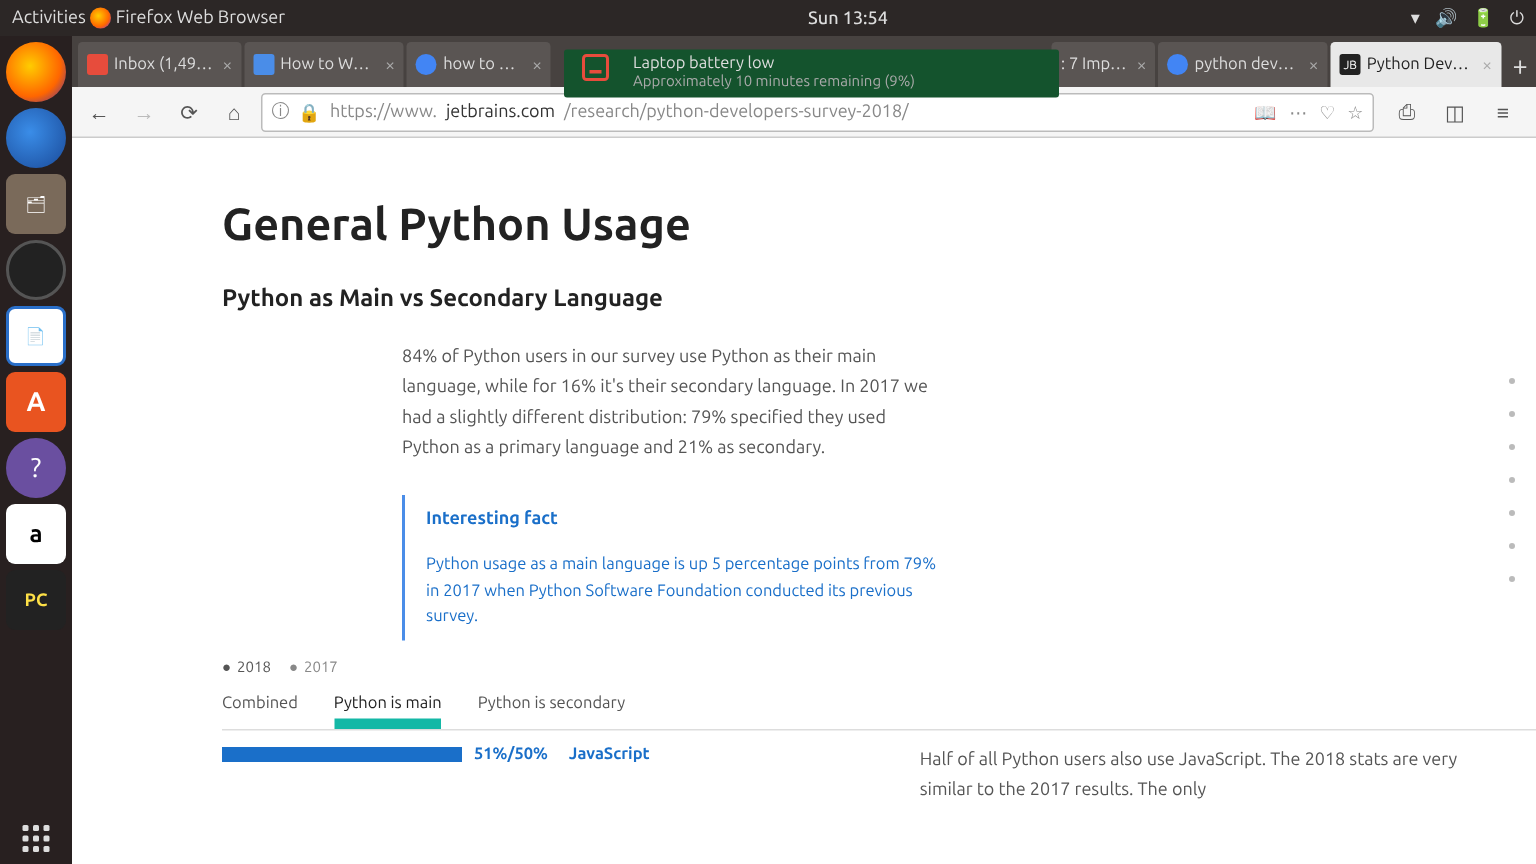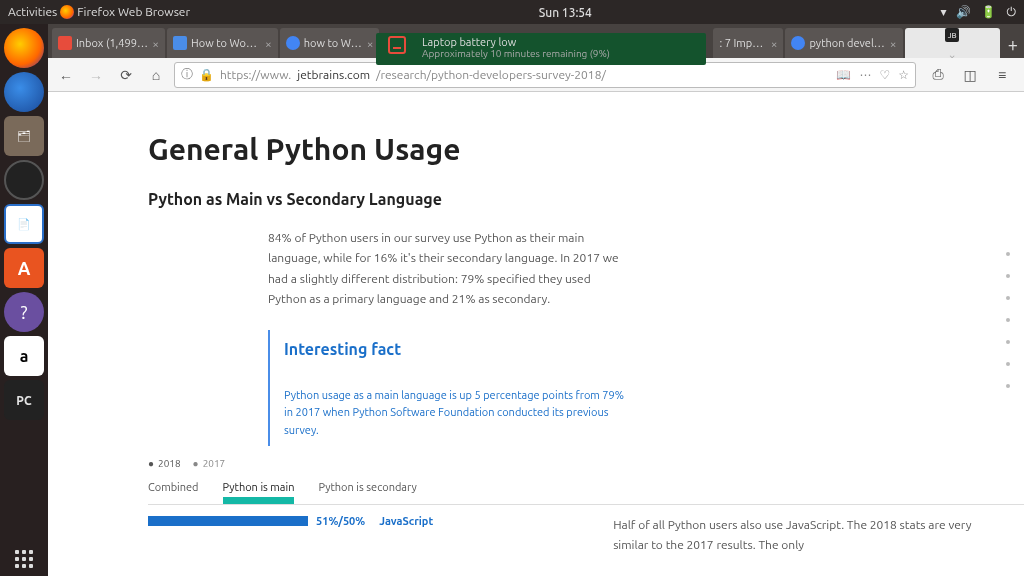--- a/index.html
+++ b/index.html
@@ -16,32 +16,32 @@
 .launcher { position: absolute; left: 0; top: 24px; bottom: 0; width: 48px; background: rgba(40,30,30,0.85); display: flex; flex-direction: column; align-items: center; padding-top: 4px; gap: 4px; }
 .launcher .app { width: 40px; height: 40px; border-radius: 6px; display: flex; align-items: center; justify-content: center; font-size: 11px; color: #fff; }
 .launcher .ff { background: radial-gradient(circle at 40% 40%, #ffcc00, #ff6600 60%, #4a2aaa); border-radius: 50%; }
 .launcher .tb { background: radial-gradient(circle at 40% 40%, #3a8de8, #1a4a99); border-radius: 50%; }
 .launcher .files { background: #7a6a5a; }
 .launcher .obs { background: #222; border-radius: 50%; border: 2px solid #555; }
 .launcher .lo { background: #fff; border: 2px solid #2a6fc9; }
 .launcher .as { background: #e95420; font-weight: bold; font-size: 18px; }
 .launcher .help { background: #6a4fa0; border-radius: 50%; font-size: 18px; }
 .launcher .amz { background: #fff; color: #000; font-weight: bold; font-size: 16px; }
-.launcher .pc { background: #222; color: #e5e5e5; font-size: 12px; font-weight: bold; }
+.launcher .pc { background: #222; color: #fde047; font-size: 12px; font-weight: bold; }
 .launcher .apps { position: absolute; bottom: 8px; display: grid; grid-template-columns: repeat(3,4px); gap: 3px; }
 .launcher .apps span { width: 4px; height: 4px; background: #ddd; border-radius: 1px; }
 
 
 .window { position: absolute; left: 48px; top: 24px; right: 0; bottom: 0; background: #f0f0f0; display: flex; flex-direction: column; }
 
 
 .tabstrip { height: 34px; background: #474240; display: flex; align-items: flex-end; padding-left: 4px; }
 .tab { height: 30px; background: #5a5553; color: #ddd; font-size: 11px; display: flex; align-items: center; padding: 0 6px; margin-right: 2px; border-radius: 3px 3px 0 0; max-width: 118px; overflow: hidden; white-space: nowrap; gap: 4px; }
 .tab.spacer { background: transparent; max-width: none; flex: 0 0 auto; }
-.tab.active { background: #e8e8e8; color: #222; flex-direction: column; }
+.tab.active { background: #e8e8e8; color: #222; }
 .tab .favicon { width: 14px; height: 14px; flex: 0 0 14px; border-radius: 2px; }
 .tab .title { flex: 1; overflow: hidden; text-overflow: ellipsis; }
 .tab .close { font-size: 12px; color: #aaa; }
 .newtab { width: 28px; height: 28px; color: #ddd; display: flex; align-items: center; justify-content: center; font-size: 18px; }
 
 
 .notif { position: absolute; top: 33px; left: 376px; width: 330px; height: 32px; background: #14532d; color: #ddd; padding: 3px 12px; font-size: 11px; z-index: 50; border-radius: 2px; display: flex; align-items: flex-start; gap: 16px; }
 .notif .ico { width: 18px; height: 18px; border: 2px solid #e74c3c; border-radius: 3px; position: relative; }
 .notif .ico::after { content: ""; position: absolute; inset: 3px; background: linear-gradient(to top, #e74c3c 30%, transparent 30%); }
 .notif .sub { font-size: 10px; color: #aaa; }
@@ -61,21 +61,21 @@
 .page h2 { font-size: 16px; font-weight: 700; color: #222; margin-bottom: 20px; }
 .row { display: flex; }
 .donuts { display: flex; gap: 30px; }
 .donut-wrap { display: flex; flex-direction: column; align-items: center; width: 120px; }
 .donut { position: relative; width: 100px; height: 100px; }
 .donut svg { transform: rotate(-90deg); }
 .donut .pct { position: absolute; inset: 0; display: flex; align-items: center; justify-content: center; font-size: 22px; font-weight: 700; }
 .donut-label { text-align: center; font-size: 11px; color: #888; margin-top: 10px; line-height: 1.4; }
 .blurb { width: 360px; margin-left: 120px; font-size: 12px; color: #555; line-height: 1.7; }
 .fact { border-left: 2px solid #4a8de8; padding: 6px 0 6px 14px; margin-top: 20px; }
-.fact .ft { color: #1a6fc9; font-size: 16px; font-weight: 600; margin-bottom: 24px; }
+.fact .ft { color: #1a6fc9; font-size: 12px; font-weight: 600; margin-bottom: 12px; }
 .fact .fb { color: #1a6fc9; font-size: 11px; line-height: 1.6; }
 
 .legend { display: flex; gap: 12px; font-size: 10px; color: #888; margin: 12px 0; }
 .legend span::before { content: "●"; margin-right: 4px; }
 .tabs2 { display: flex; gap: 24px; font-size: 11px; color: #555; border-bottom: 1px solid #ddd; margin-bottom: 10px; }
 .tabs2 span { padding-bottom: 4px; text-align: right; }
 .tabs2 .sel { color: #222; border-bottom: 7px solid #14b8a6; }
 .barrow { display: flex; align-items: center; font-size: 11px; gap: 8px; }
 .bar { width: 160px; height: 10px; background: #1a6fc9; }
 .barlbl { color: #1a6fc9; font-weight: 600; }

